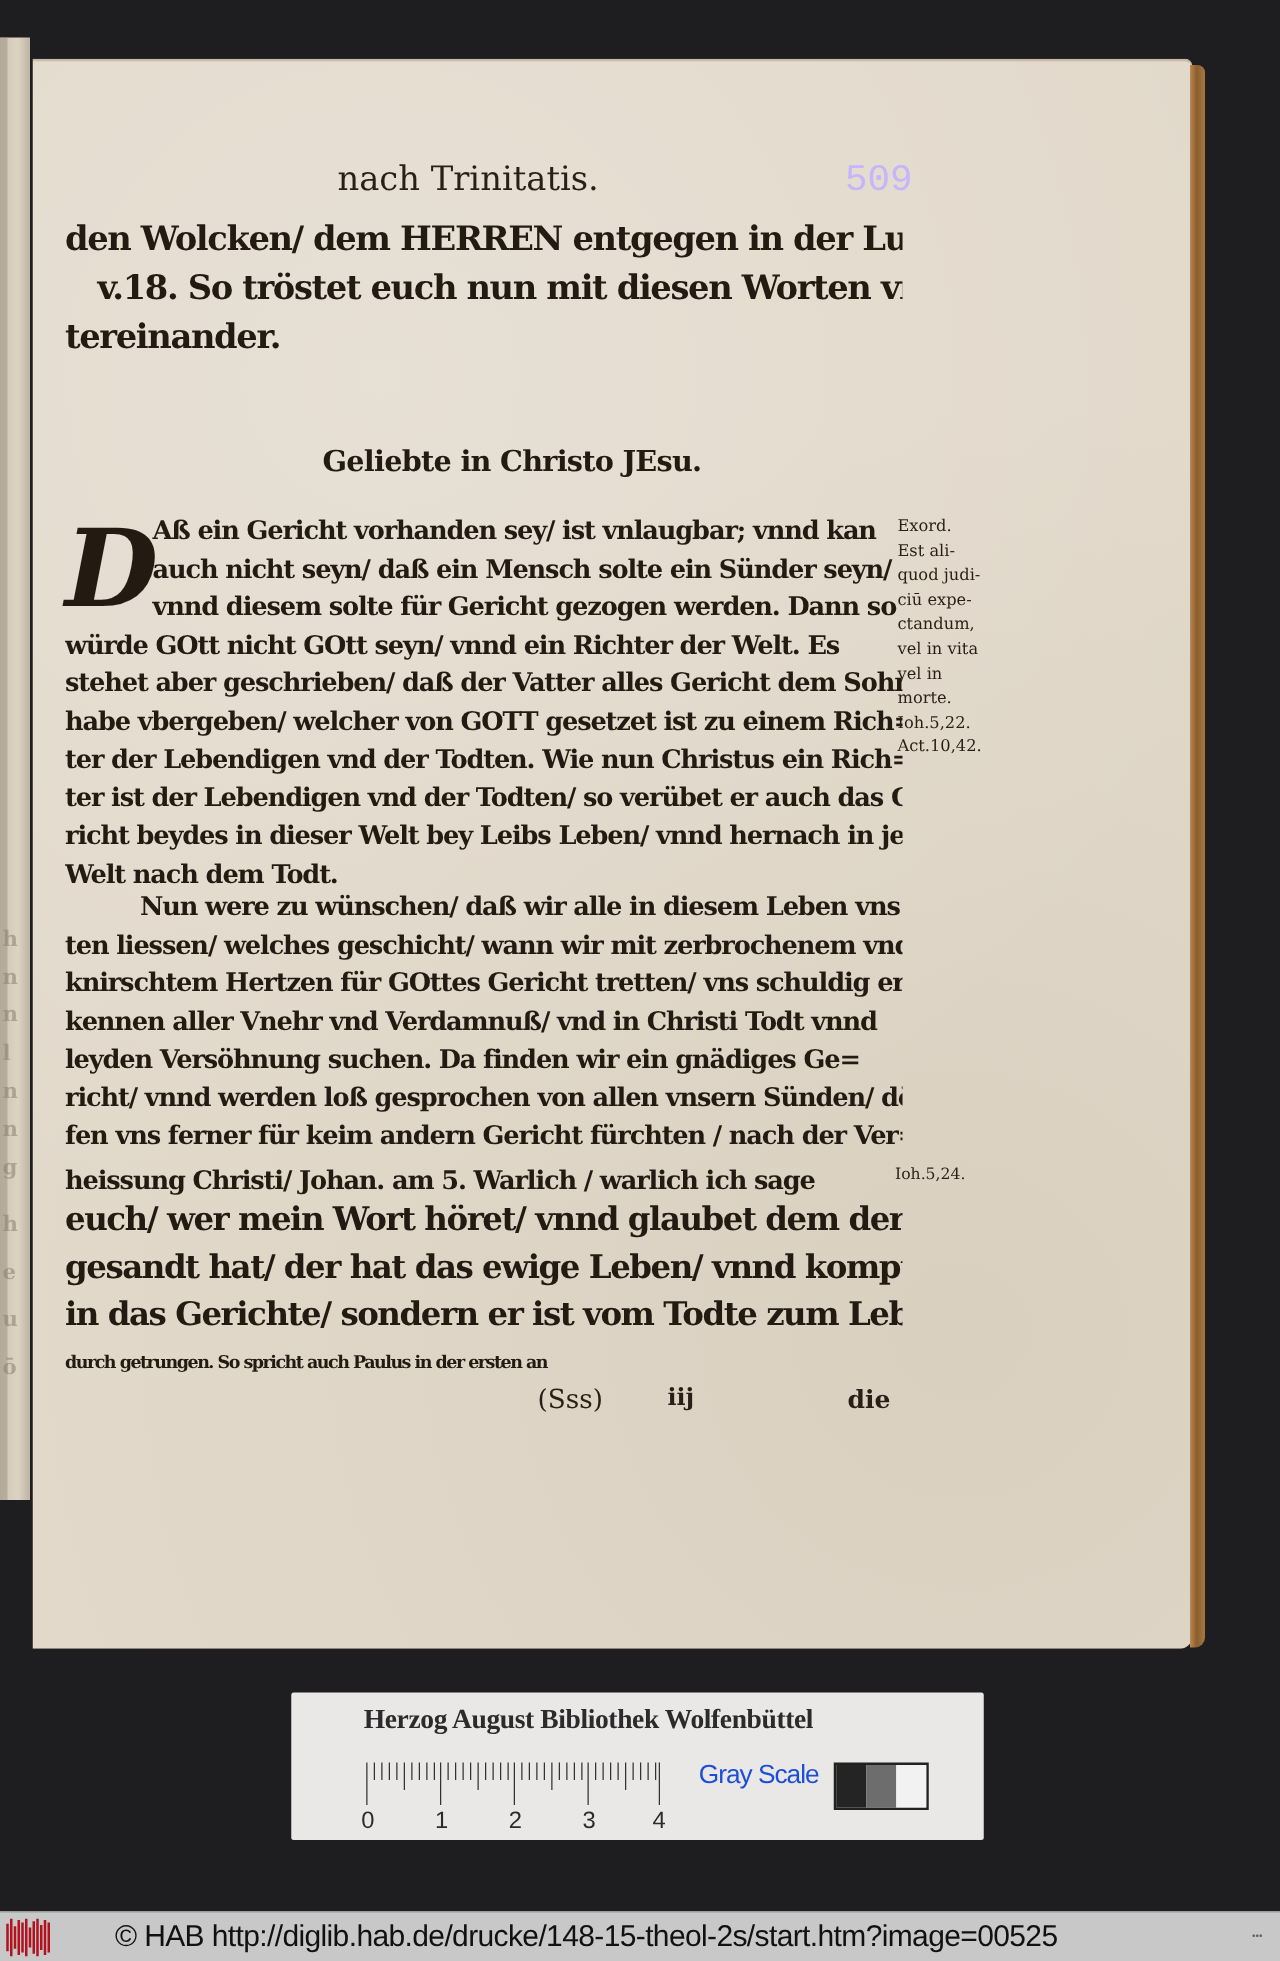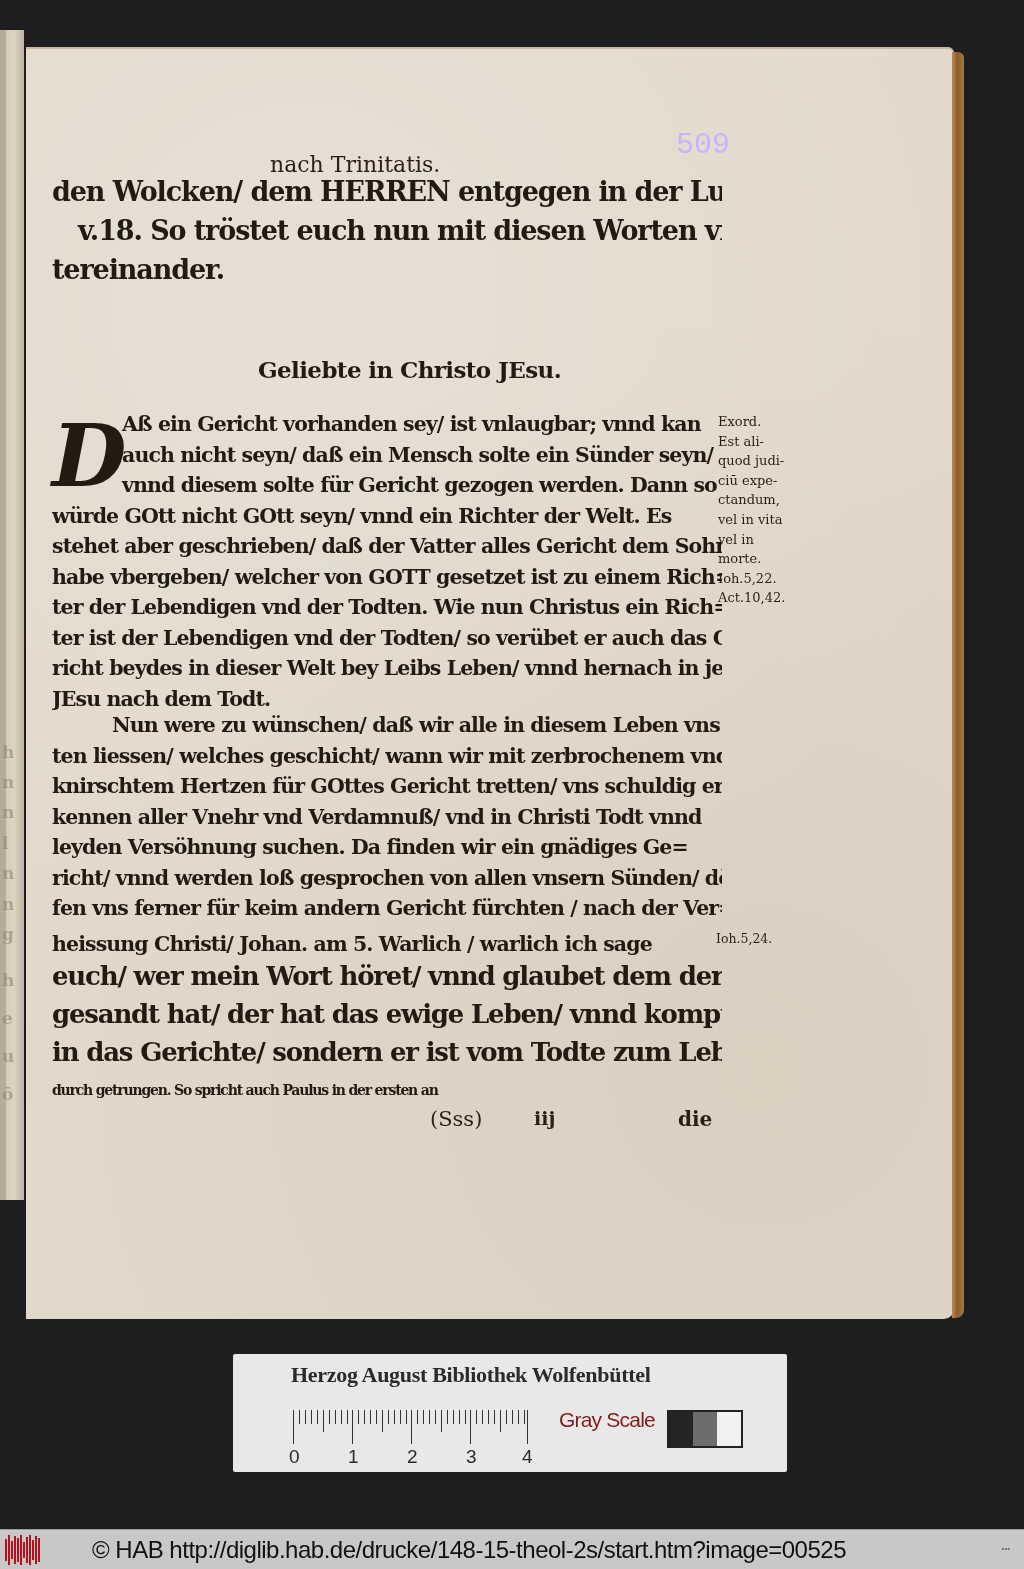--- a/index.html
+++ b/index.html
@@ -28,21 +28,21 @@
     border-radius: 0 6px 10px 0;
     box-shadow: inset 0 2px 0 rgba(120,90,50,.25);
   }
   .page-edge {
     position: absolute; left: 952px; top: 52px; width: 12px; height: 1266px;
     background: linear-gradient(90deg, #b88a54 0%, #8c5c2c 45%, #a77742 100%);
     border-radius: 0 6px 8px 0;
   }
   .running-head {
     position: absolute; top: 128px; left: 270px;
-    font-family: "DejaVu Serif", serif; font-size: 22px; color: #2a1f17; margin-top: 24px;
+    font-family: "DejaVu Serif", serif; font-size: 27px; color: #2a1f17;
   }
   .folio {
     position: absolute; top: 128px; left: 676px;
     font-family: Liberation Mono, monospace; font-size: 30px; color: #c4b5fd;
   }
   .block { position: absolute; left: 52px; width: 670px; color: #231a12; }
   .line {
     font-family: "DejaVu Serif", serif; font-weight: bold;
     white-space: nowrap; overflow: hidden;
     letter-spacing: -0.6px;
@@ -85,21 +85,21 @@
     position: absolute; left: 58px; top: 8px; font-family: "Liberation Serif", serif; font-weight: bold;
     font-size: 22px; color: #2b2b2b; letter-spacing: -0.3px; white-space: nowrap;
   }
   .ruler { position: absolute; left: 58px; top: 56px; width: 236px; height: 40px; }
   .ruler .tick { position: absolute; top: 0; width: 1px; background: #333; }
   .ruler-label {
     position: absolute; top: 92px; font-family: "Liberation Sans", sans-serif; font-size: 19px; color: #2b2b2b;
   }
   .gray-label {
     position: absolute; left: 326px; top: 54px; font-family: "Liberation Sans", sans-serif;
-    font-size: 21px; color: #7f1d1d; letter-spacing: -0.8px;
+    font-size: 21px; color: #1d4ed8; letter-spacing: -0.8px;
   }
   .gray-scale {
     position: absolute; left: 434px; top: 56px; width: 76px; height: 38px; border: 2px solid #222;
     display: flex; box-sizing: border-box;
   }
   .gray-scale span { flex: 1; }
 
   
   .footer {
     position: absolute; left: 0; top: 1529px; width: 1024px; height: 40px;
@@ -149,21 +149,21 @@
 <div class="first-para">
   <div class="line l-body drop">Aß ein Gericht vorhanden sey/ ist vnlaugbar; vnnd kan</div>
   <div class="line l-body drop">auch nicht seyn/ daß ein Mensch solte ein Sünder seyn/</div>
   <div class="line l-body drop">vnnd diesem solte für Gericht gezogen werden.   Dann so</div>
   <div class="line l-body">würde GOtt nicht GOtt seyn/ vnnd ein Richter der Welt.  Es</div>
   <div class="line l-body">stehet aber geschrieben/ daß der Vatter alles Gericht dem Sohn</div>
   <div class="line l-body">habe vbergeben/ welcher von GOTT gesetzet ist zu einem Rich=</div>
   <div class="line l-body">ter der Lebendigen vnd der Todten.  Wie nun Christus ein Rich=</div>
   <div class="line l-body">ter ist der Lebendigen vnd der Todten/ so verübet er auch das Ge=</div>
   <div class="line l-body">richt beydes in dieser Welt bey Leibs Leben/ vnnd hernach in jener</div>
-  <div class="line l-body">JEsu nach dem Todt.</div>
+  <div class="line l-body">Welt nach dem Todt.</div>
 </div>
 
 <div class="margin-notes">
   <div>Exord.</div>
   <div>Est ali-</div>
   <div>quod judi-</div>
   <div>ciū expe-</div>
   <div>ctandum,</div>
   <div>vel in vita</div>
   <div>vel in</div>

